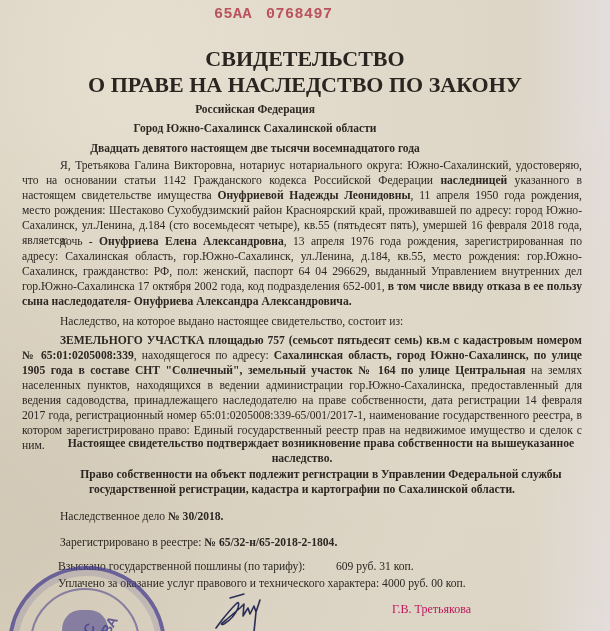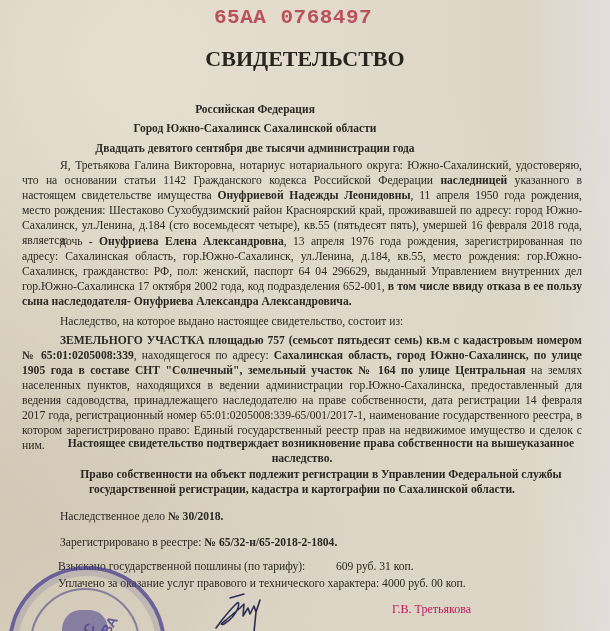--- a/index.html
+++ b/index.html
@@ -10,21 +10,21 @@
       radial-gradient(ellipse at 20% 10%, rgba(235,228,214,0.7), rgba(0,0,0,0) 60%),
       radial-gradient(ellipse at 80% 60%, rgba(224,216,200,0.6), rgba(0,0,0,0) 55%),
       radial-gradient(ellipse at 10% 70%, rgba(200,190,170,0.45), rgba(0,0,0,0) 50%),
       linear-gradient(90deg, #d6cdbb 0%, #ddd5c6 40%, #dcd4c4 85%, #e3dedd 100%);
     font-family: "Liberation Serif", "DejaVu Serif", serif;
     color: #2b2620;
   }
   .serial {
     position: absolute; left: 214px; top: 6px;
     font-family: "Liberation Mono", "DejaVu Sans Mono", monospace;
-    font-size: 21px; letter-spacing: 0.5px; color: #b9525a; font-weight: bold;
+    font-size: 15px; letter-spacing: 0.5px; color: #b9525a; font-weight: bold;
   }
   .serial span + span { margin-left: 14px; }
   .title {
     position: absolute; left: 0; width: 610px; top: 46px;
     text-align: center; font-weight: bold; font-size: 22px; line-height: 26px; color: #2a2520;
   }
   .hdr {
     position: absolute; left: 0; width: 510px; text-align: center;
     font-weight: bold; font-size: 11.5px; color: #2e2924;
   }
@@ -60,25 +60,26 @@
 </style>
 </head>
 <body>
 
 <div class="serial">
   <span>65АА</span><span>0768497</span>
 </div>
 
 <div class="title">
   <div>СВИДЕТЕЛЬСТВО</div>
+  <div>О ПРАВЕ НА НАСЛЕДСТВО ПО ЗАКОНУ</div>
 </div>
 
 <div class="hdr" style="top:103px">Российская Федерация</div>
 <div class="hdr" style="top:122px">Город Южно-Сахалинск Сахалинской области</div>
-<div class="hdr" style="top:142px">Двадцать девятого сентября две тысячи администрации года</div>
+<div class="hdr" style="top:142px">Двадцать девятого настоящем две тысячи восемнадцатого года</div>
 
 <div class="para indent" style="top:158px">
   <span>Я, Третьякова Галина Викторовна, нотариус нотариального округа: Южно-Сахалинский, удостоверяю, что на основании статьи 1142 Гражданского кодекса Российской Федерации </span><span class="b">наследницей</span><span> указанного в настоящем свидетельстве имущества </span><span class="b">Онуфриевой Надежды Леонидовны</span><span>, 11 апреля 1950 года рождения, место рождения: Шестаково Сухобудзимский район Красноярский край, проживавшей по адресу: город Южно-Сахалинск, ул.Ленина, д.184 (сто восемьдесят четыре), кв.55 (пятьдесят пять), умершей 16 февраля 2018 года, является:</span>
 </div>
 
 <div class="para indent" style="top:234px">
   <span>дочь - </span><span class="b">Онуфриева Елена Александровна</span><span>, 13 апреля 1976 года рождения, зарегистрированная по адресу: Сахалинская область, гор.Южно-Сахалинск, ул.Ленина, д.184, кв.55, место рождения: гор.Южно-Сахалинск, гражданство: РФ, пол: женский, паспорт 64 04 296629, выданный Управлением внутренних дел гор.Южно-Сахалинска 17 октября 2002 года, код подразделения 652-001, </span><span class="b">в том числе ввиду отказа в ее пользу сына наследодателя- Онуфриева Александра Александровича.</span>
 </div>
 
 <div class="para indent" style="top:314px">Наследство, на которое выдано настоящее свидетельство, состоит из:</div>

